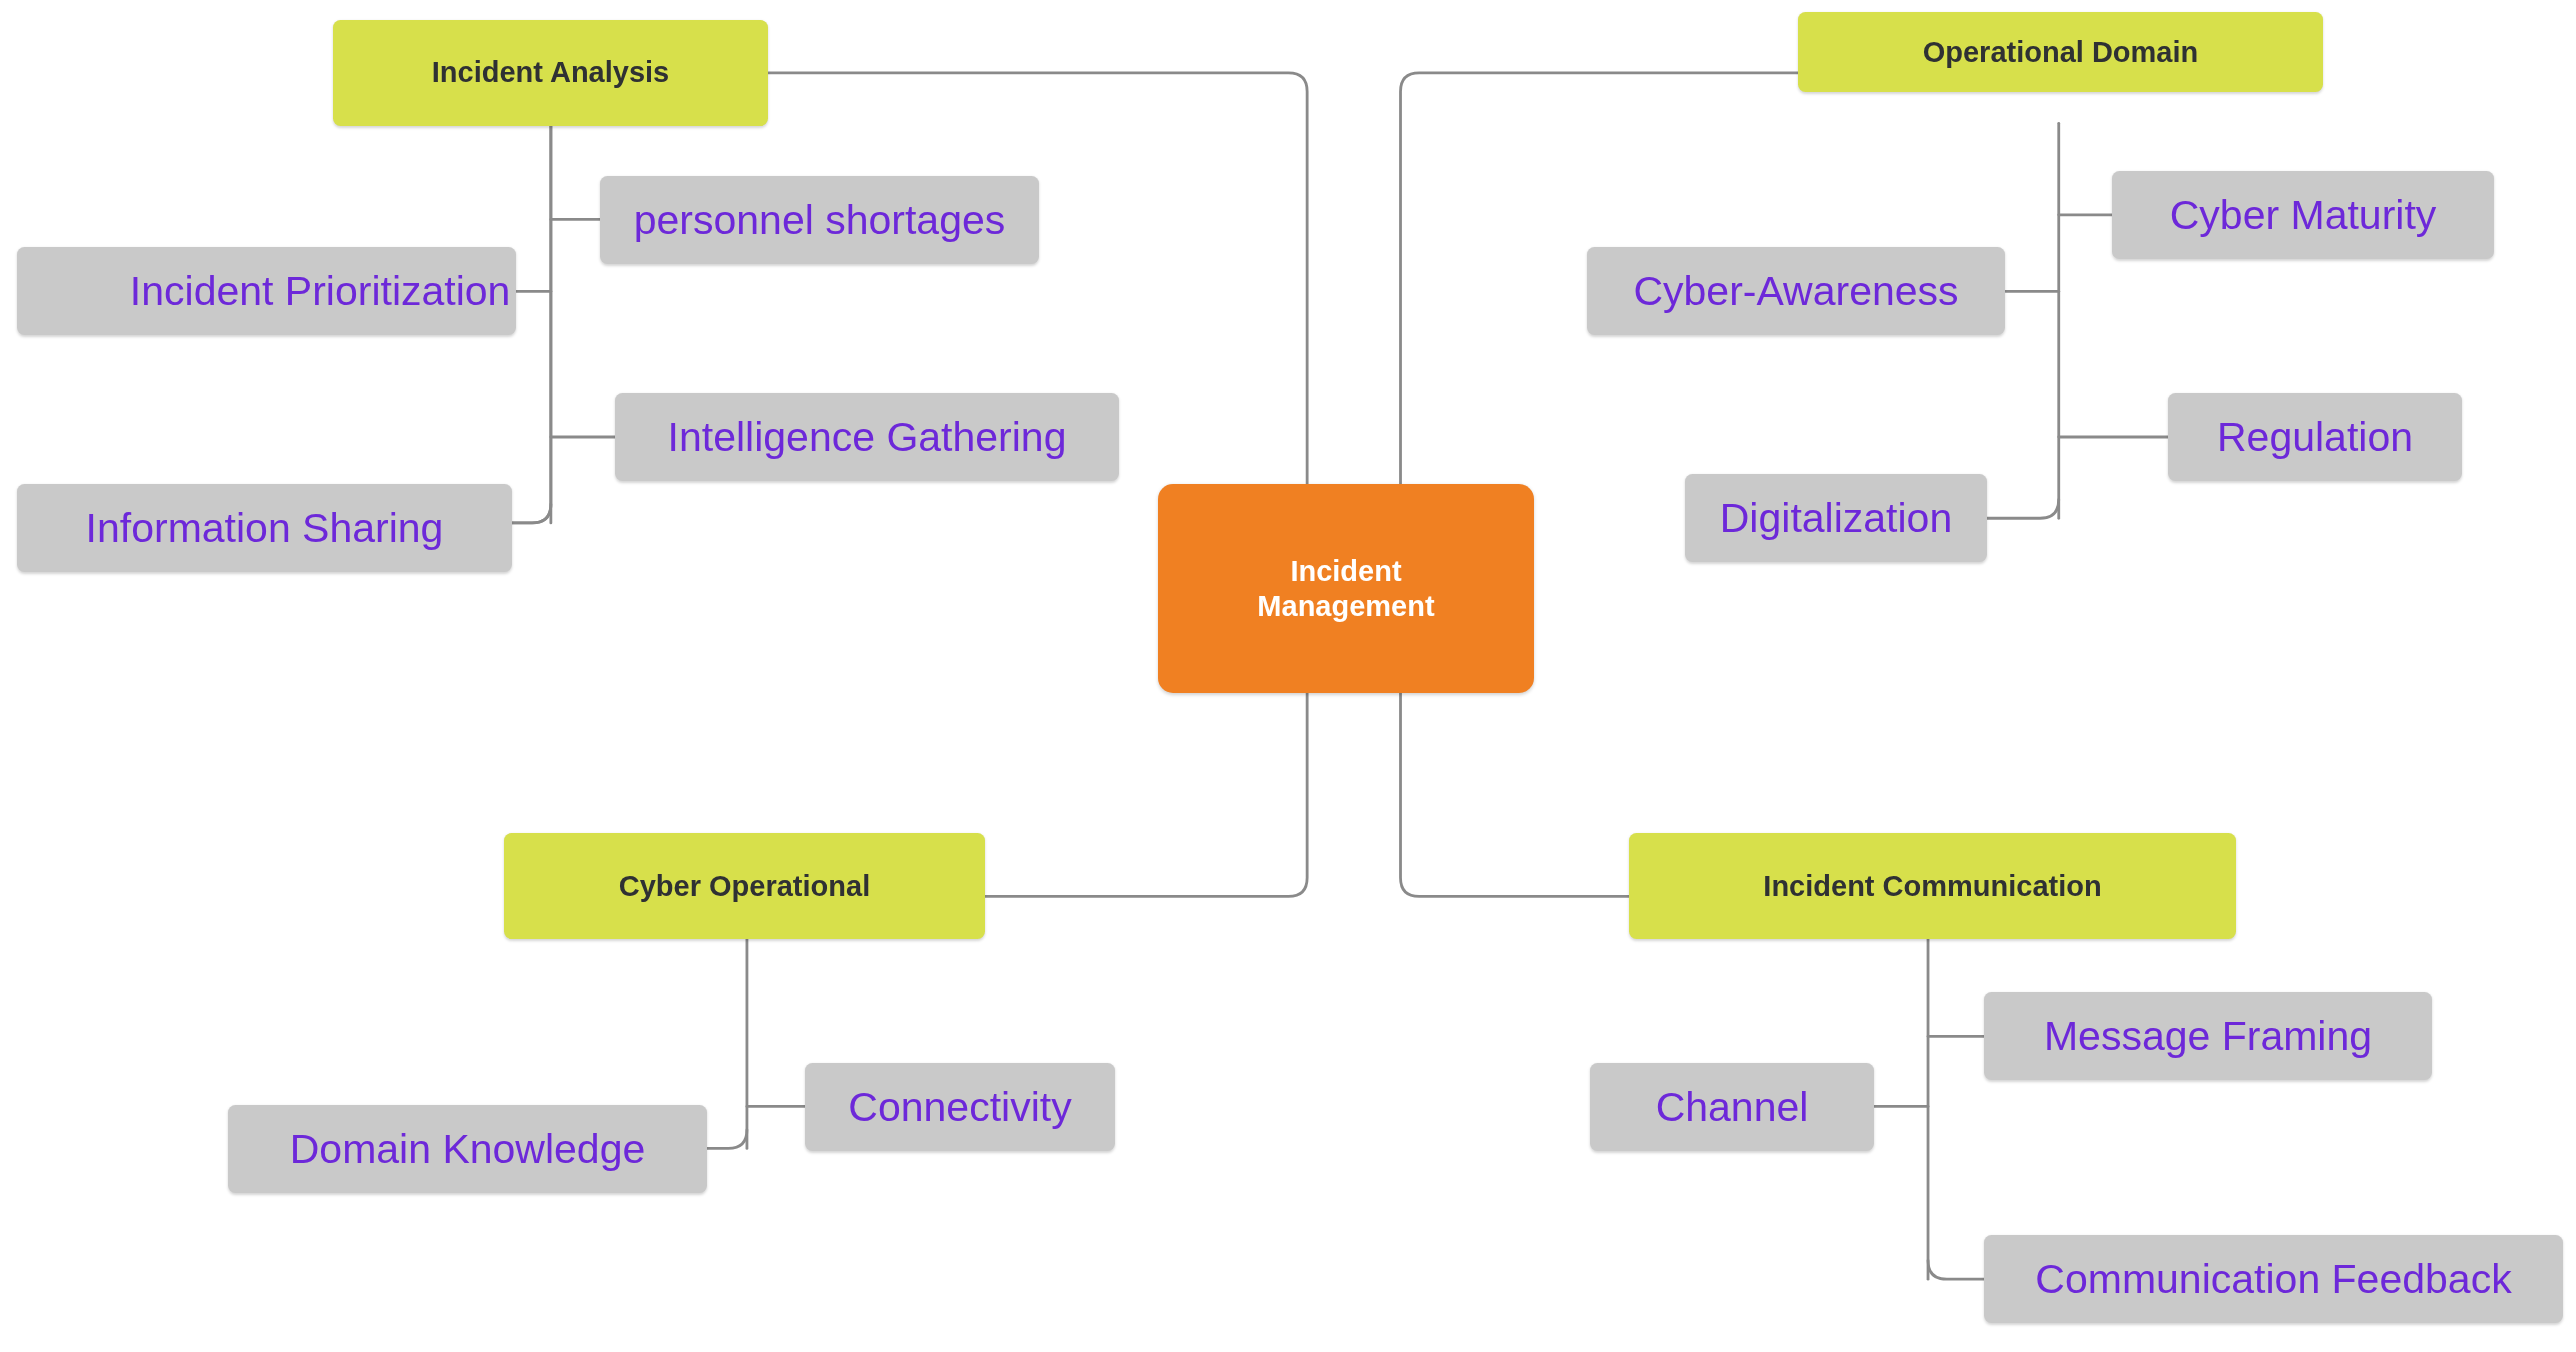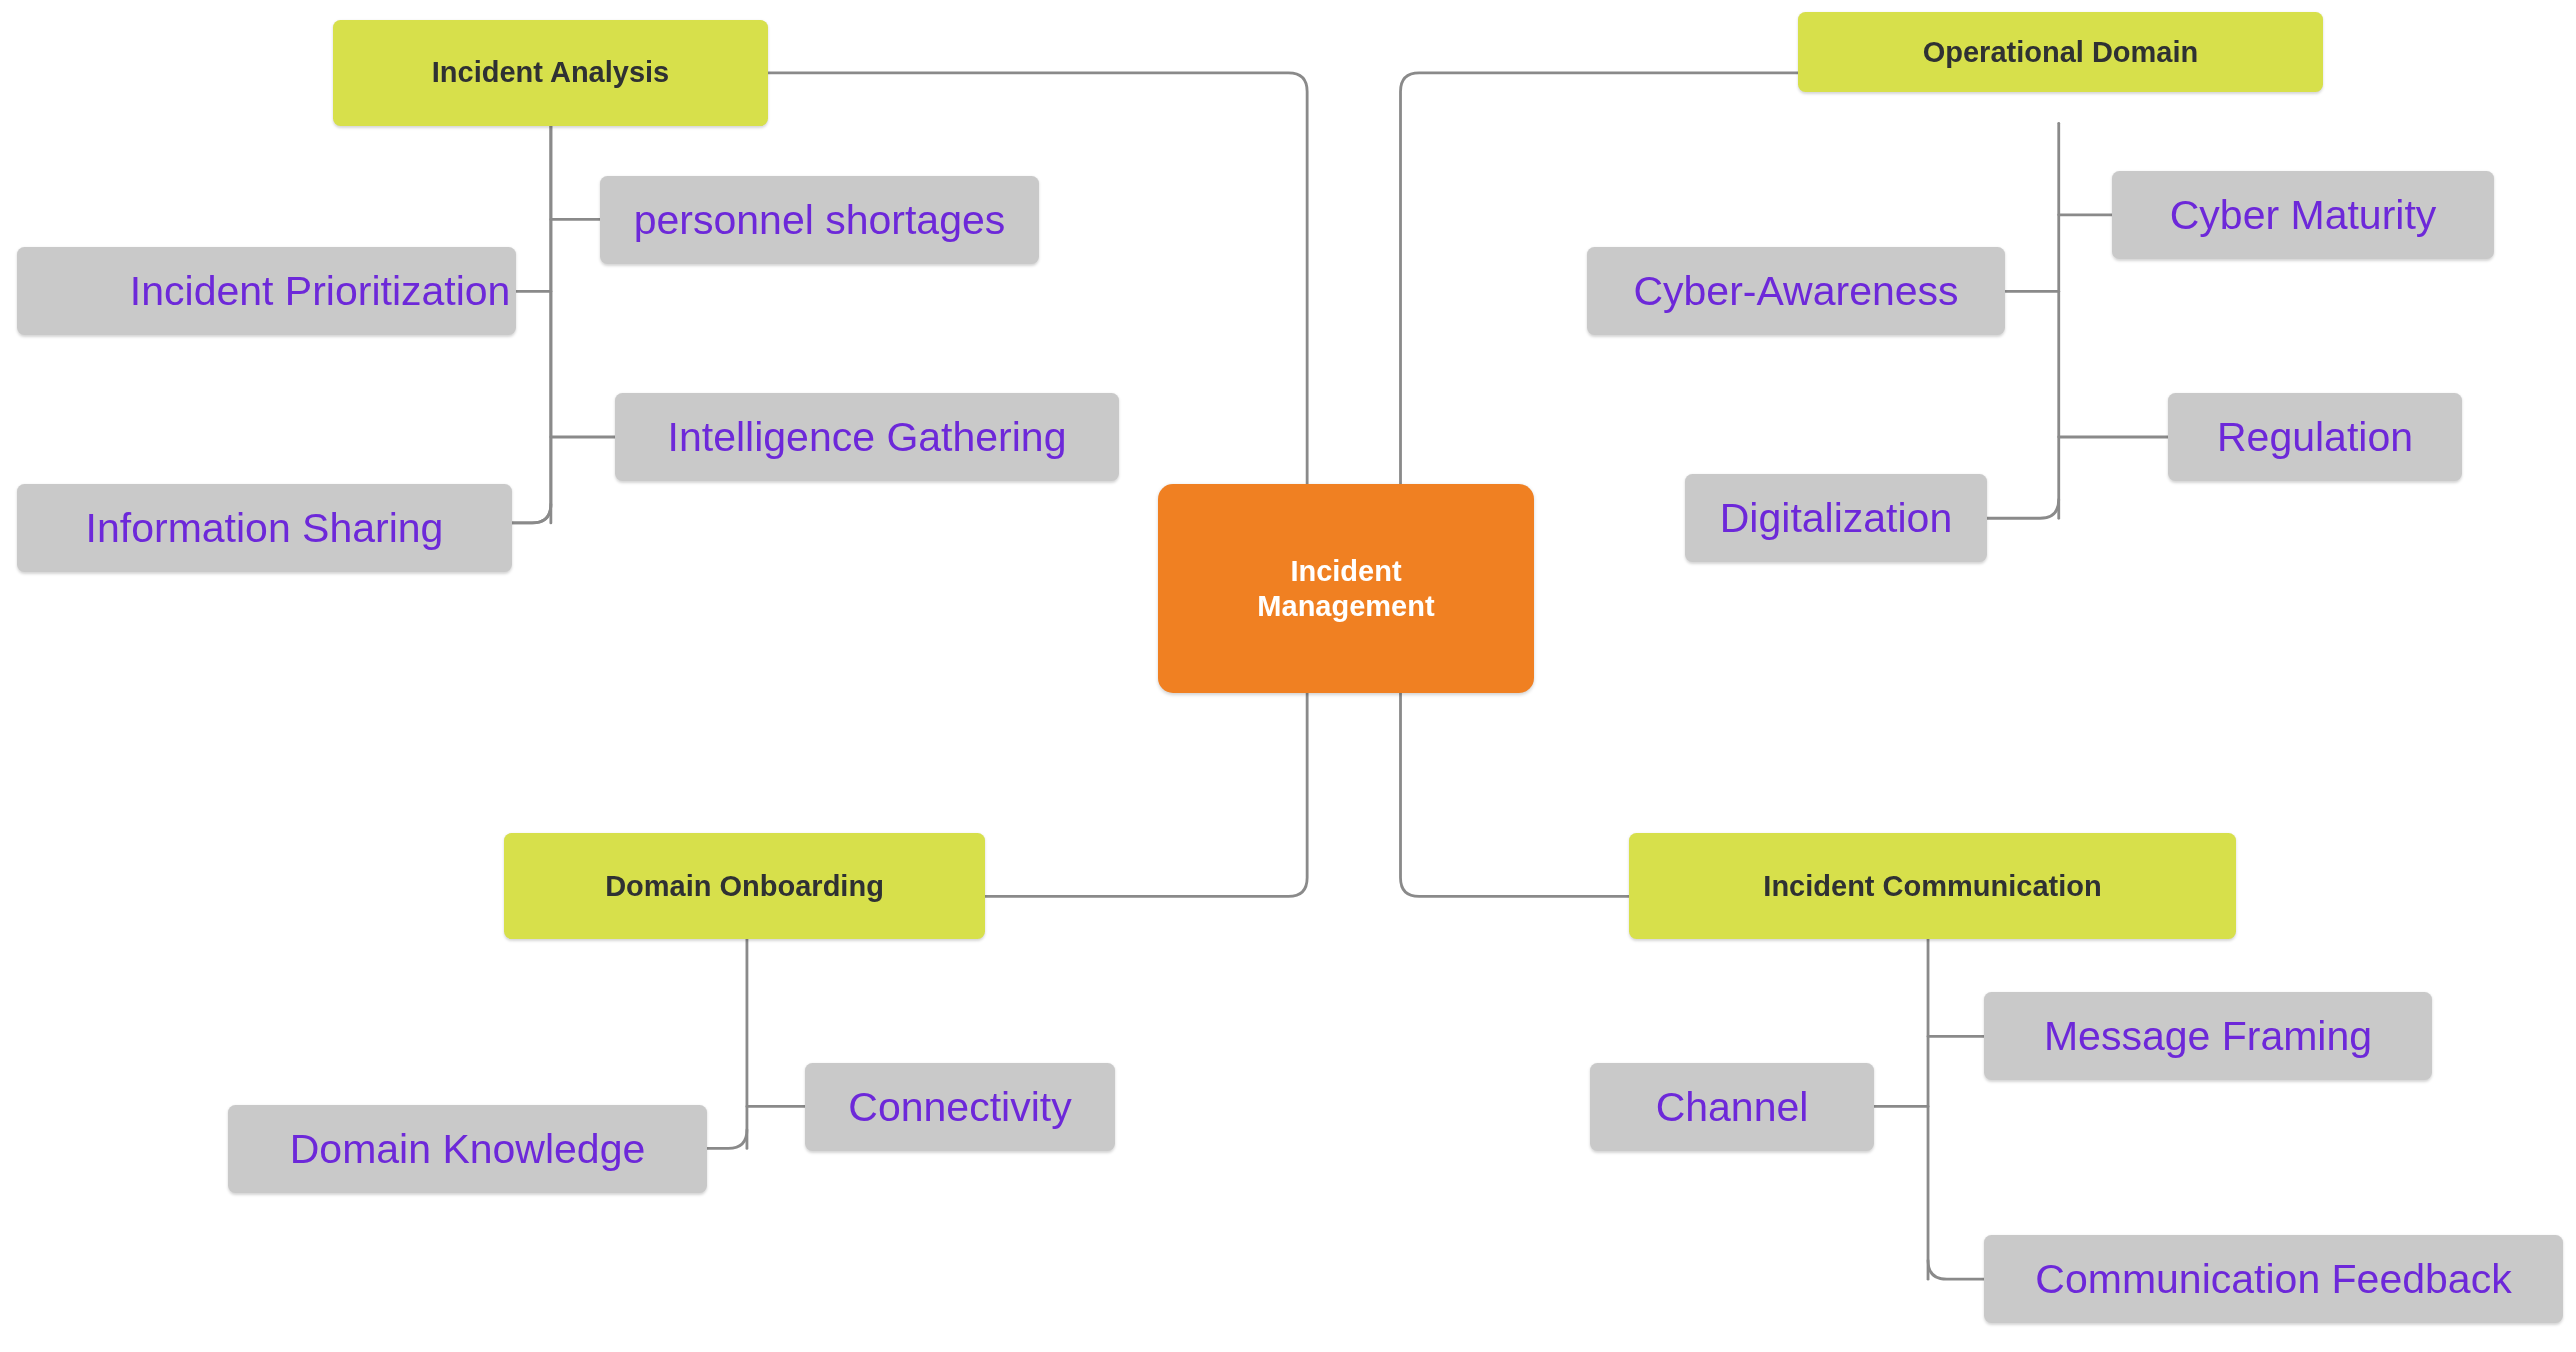--- a/index.html
+++ b/index.html
@@ -148,21 +148,21 @@
 
   <div class="node node-leaf" style="left:2168px; top:393px; width:294px; height:88px;">
     <span class="node-label">Regulation</span>
   </div>
 
   <div class="node node-leaf" style="left:1685px; top:474px; width:302px; height:88px;">
     <span class="node-label">Digitalization</span>
   </div>
 
   <div class="node node-branch" style="left:504px; top:833px; width:481px; height:106px;">
-    <span class="node-label">Domain Onboarding</span>
+    <span class="node-label">Cyber Operational</span>
   </div>
 
   <div class="node node-leaf" style="left:805px; top:1063px; width:310px; height:88px;">
     <span class="node-label">Connectivity</span>
   </div>
 
   <div class="node node-leaf" style="left:228px; top:1105px; width:479px; height:88px;">
     <span class="node-label">Domain Knowledge</span>
   </div>
 

